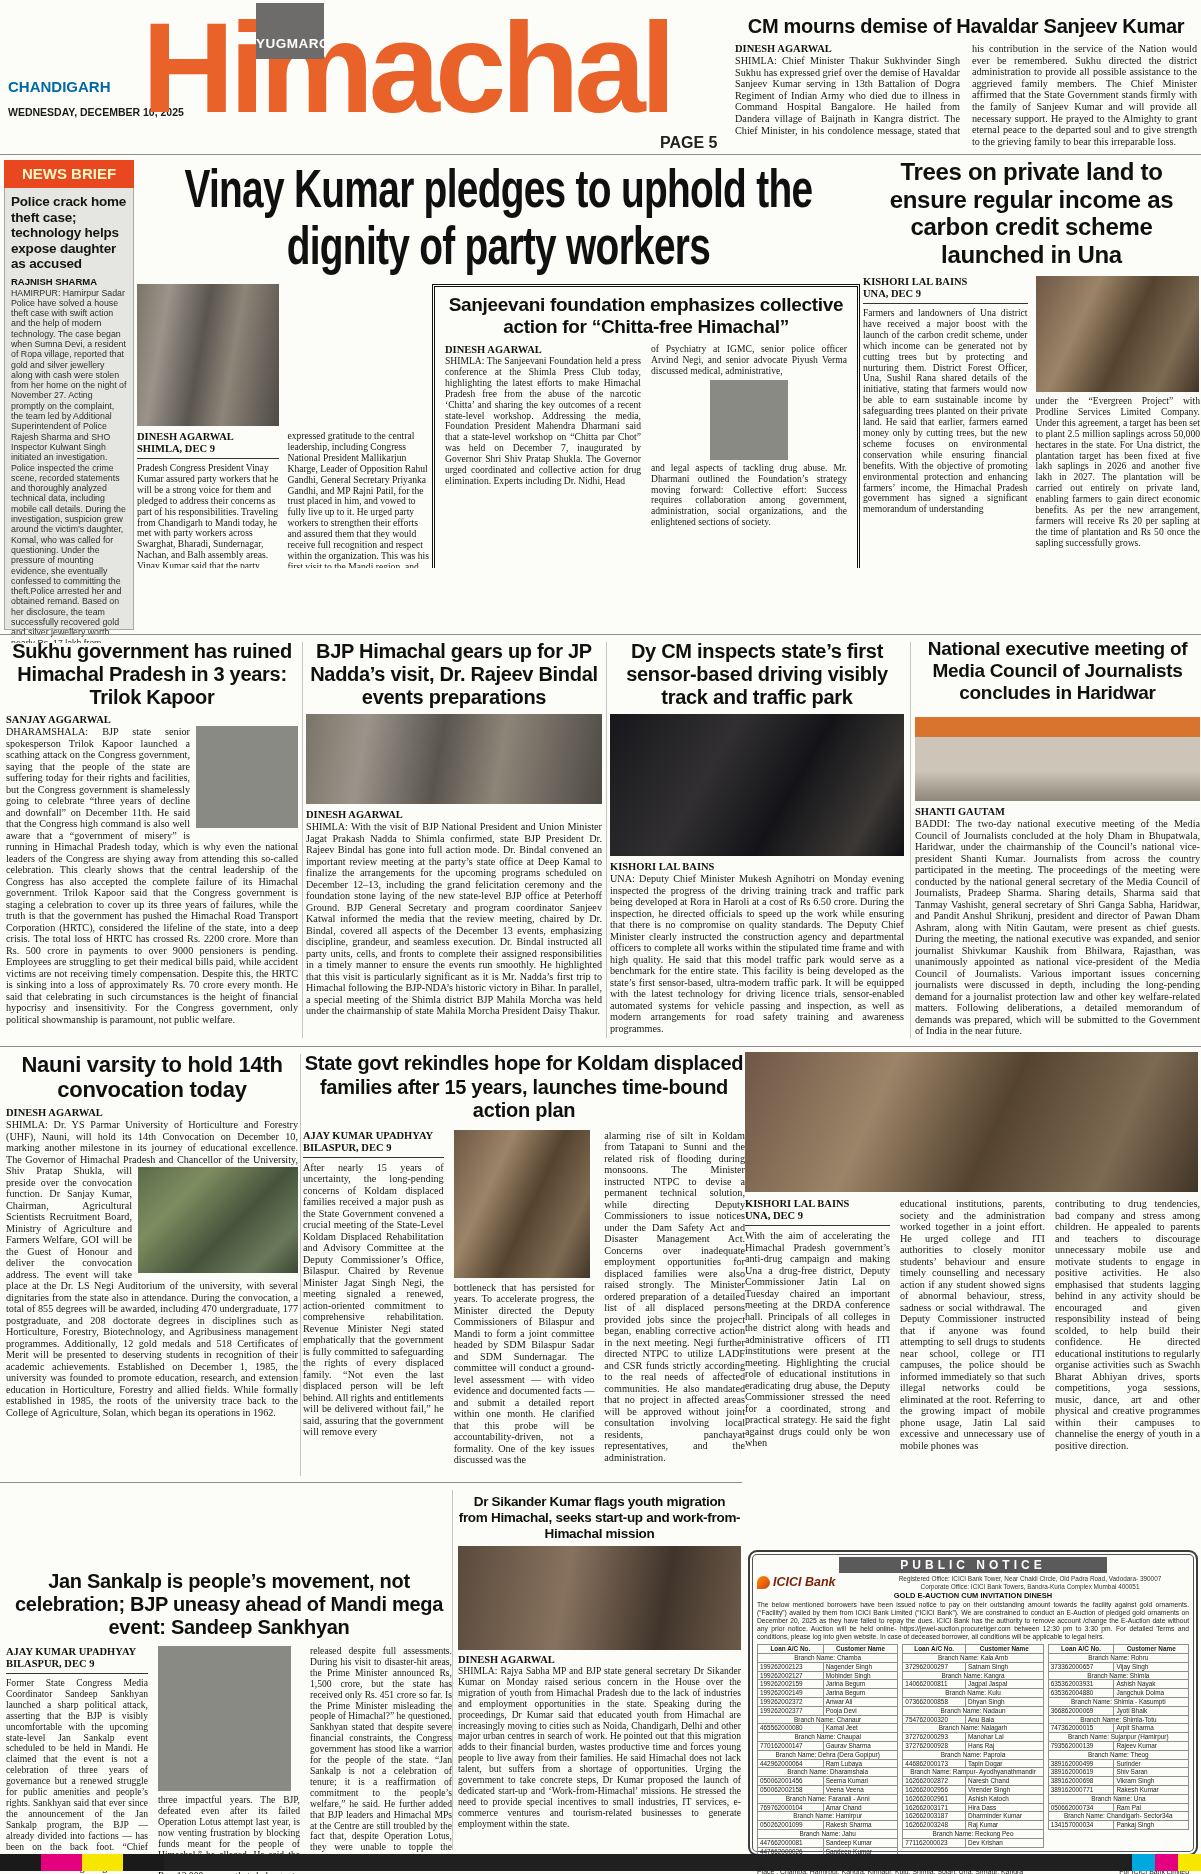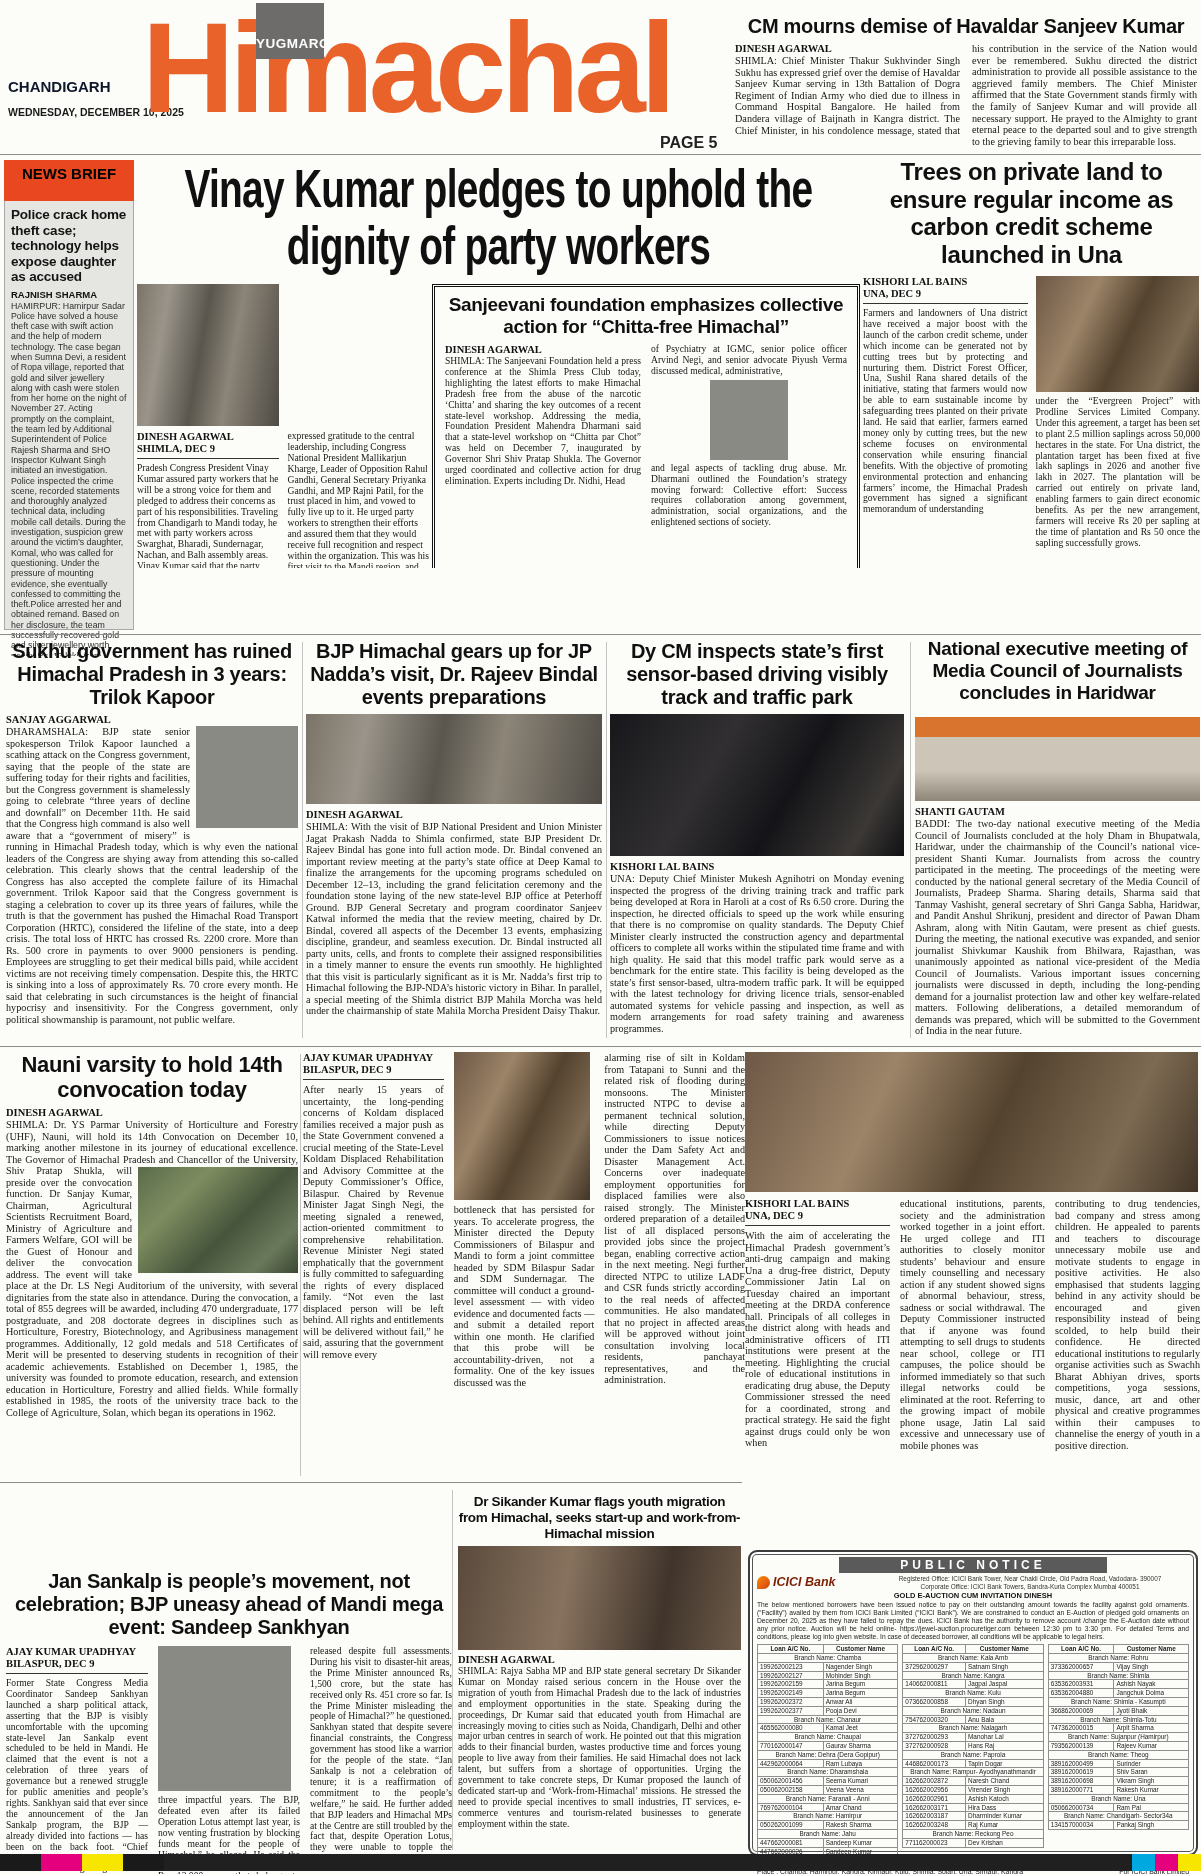--- a/index.html
+++ b/index.html
@@ -3,21 +3,21 @@
 <meta charset="utf-8">
 <style>
   *{box-sizing:border-box;margin:0;padding:0}
   html,body{background:#9a9a9a}
   .page{position:relative;width:1201px;height:1874px;margin:0 auto;background:#fcfcf9;overflow:hidden;
         font-family:"Liberation Serif",serif;color:#141414}
   .abs{position:absolute}
   .hrline{position:absolute;height:1px;background:#8d8d8d}
   .vr{position:absolute;width:1px;background:#c4c4c4}
   
-  .city{left:8px;top:78px;font:bold 15px/18px "Liberation Sans",sans-serif;color:#0f172a}
+  .city{left:8px;top:78px;font:bold 15px/18px "Liberation Sans",sans-serif;color:#0369a1}
   .mdate{left:8px;top:106px;font:bold 10.5px/13px "Liberation Sans",sans-serif;color:#1a1a1a}
   .brand{left:142px;top:2px;width:600px;font:bold 128px/132px "Liberation Sans",sans-serif;
          letter-spacing:-5px;color:#e8622a;white-space:nowrap}
   .brandtop{left:256px;top:3px;width:68px;height:56px;background:#6e6c6a;color:#fff;z-index:3;
             font:bold 13.5px/14px "Liberation Sans",sans-serif;text-align:center;padding-top:34px;letter-spacing:.5px}
   .pagenum{left:660px;top:134px;font:bold 16px/18px "Liberation Sans",sans-serif;color:#222;z-index:3}
   
   h1,h2,h3{font-family:"Liberation Sans",sans-serif;color:#101010;text-align:center;letter-spacing:-.3px}
   .byl{font:bold 10.5px/12px "Liberation Serif",serif;color:#111}
   .byl.rule{border-bottom:1px solid #333;padding-bottom:3px;margin-bottom:4px}
@@ -27,21 +27,21 @@
   .ph{background:#8a8a84;overflow:hidden}
   .ph-crowd{background:linear-gradient(100deg,#7a7468,#9a948a 20%,#5a564e 45%,#8c8578 65%,#4e4a44)}
   .ph-night{background:linear-gradient(120deg,#17171b,#312f31 35%,#141418 60%,#3b3835 85%,#101013)}
   .ph-meet{background:linear-gradient(115deg,#6e5846,#9c8468 30%,#54432f 55%,#7d6a52 80%,#423527)}
   .ph-portrait{background:radial-gradient(ellipse at 50% 32%,#dcc4aa 0 26%,#b39678 46%,#80robe 0) ,radial-gradient(ellipse at 50% 35%,#d8c0a8 0 30%,#b09478 48%,#7d6a58 72%,#585048)}
   .ph-aerial{background:linear-gradient(135deg,#5a6b4a,#7e8d60 28%,#46543c 58%,#6a785a 82%,#3c4834)}
   .ph-banner{background:linear-gradient(180deg,#d8742e 0 24%,#cdc5b8 24% 64%,#8e8678 100%)}
   .ph-parl{background:linear-gradient(100deg,#5a4a3c,#87725e 38%,#40342b 72%,#6d5b49)}
   
   #brief{left:4px;top:160px;width:130px;height:470px;background:#e5e5e2;border:1px solid #a8a8a8}
-  #brief .bhead{background:#e8471f;color:#000000;font:bold 15px/28px "Liberation Sans",sans-serif;text-align:center;height:41px;margin:-1px -1px 4px -1px}
+  #brief .bhead{background:#e8471f;color:#fef9c3;font:bold 15px/28px "Liberation Sans",sans-serif;text-align:center;height:28px;margin:-1px -1px 4px -1px}
   #brief .bh{font:bold 13.5px/15.5px "Liberation Sans",sans-serif;text-align:left;letter-spacing:-.2px;padding:2px 6px 4px 6px}
   #brief .byl{font:bold 9.5px/11px "Liberation Sans",sans-serif;padding:0 6px}
   #brief .body{font:8.8px/10.3px "Liberation Sans",sans-serif;text-align:left;color:#2e2e2e;padding:1px 6px;height:356px;overflow:hidden}
   
   #vinay{left:137px;top:160px;width:723px;height:408px;overflow:hidden}
   #vinay h1{width:1004px;transform:scaleX(.72);transform-origin:0 0;font-size:54px;line-height:57px;letter-spacing:-1px}
   .v-row{display:flex;margin-top:10px}
   .v-left{width:292px}
   .v-left .ph{width:142px;height:142px;margin-bottom:5px}
   .v-cols{column-count:2;column-gap:9px;height:176px;overflow:hidden}
@@ -240,20 +240,21 @@
     <h2>Nauni varsity to hold 14th convocation today</h2>
     <div class="body">
       <div class="byl">DINESH AGARWAL</div>
       <span>SHIMLA: Dr. YS Parmar University of Horticulture and Forestry (UHF), Nauni, will hold its 14th Convocation on December 10, marking another milestone in its journey of educational excellence. The Governor of Himachal Pradesh and Chancellor of the University, Shiv Pratap Shukla, will</span>
       <div class="ph ph-aerial"></div>
       <span>preside over the convocation function. Dr Sanjay Kumar, Chairman, Agricultural Scientists Recruitment Board, Ministry of Agriculture and Farmers Welfare, GOI will be the Guest of Honour and deliver the convocation address. The event will take place at the Dr. LS Negi Auditorium of the university, with several dignitaries from the state also in attendance. During the convocation, a total of 855 degrees will be awarded, including 470 undergraduate, 177 postgraduate, and 208 doctorate degrees in disciplines such as Horticulture, Forestry, Biotechnology, and Agribusiness management programmes. Additionally, 12 gold medals and 518 Certificates of Merit will be presented to deserving students in recognition of their academic achievements. Established on December 1, 1985, the university was founded to promote education, research, and extension education in Horticulture, Forestry and allied fields. While formally established in 1985, the roots of the university trace back to the College of Agriculture, Solan, which began its operations in 1962.</span>
     </div>
   </section>
 
   <section class="abs r3" id="koldam">
+    <h2>State govt rekindles hope for Koldam displaced families after 15 years, launches time-bound action plan</h2>
     <div class="c3 body b10">
       <div>
         <div class="byl rule">
           <span>AJAY KUMAR UPADHYAY</span>
           <span>BILASPUR, DEC 9</span>
         </div>
         <span>After nearly 15 years of uncertainty, the long-pending concerns of Koldam displaced families received a major push as the State Government convened a crucial meeting of the State-Level Koldam Displaced Rehabilitation and Advisory Committee at the Deputy Commissioner’s Office, Bilaspur. Chaired by Revenue Minister Jagat Singh Negi, the meeting signaled a renewed, action-oriented commitment to comprehensive rehabilitation. Revenue Minister Negi stated emphatically that the government is fully committed to safeguarding the rights of every displaced family. “Not even the last displaced person will be left behind. All rights and entitlements will be delivered without fail,” he said, assuring that the government will remove every</span>
       </div>
       <div>
         <div class="ph ph-meet"></div>

